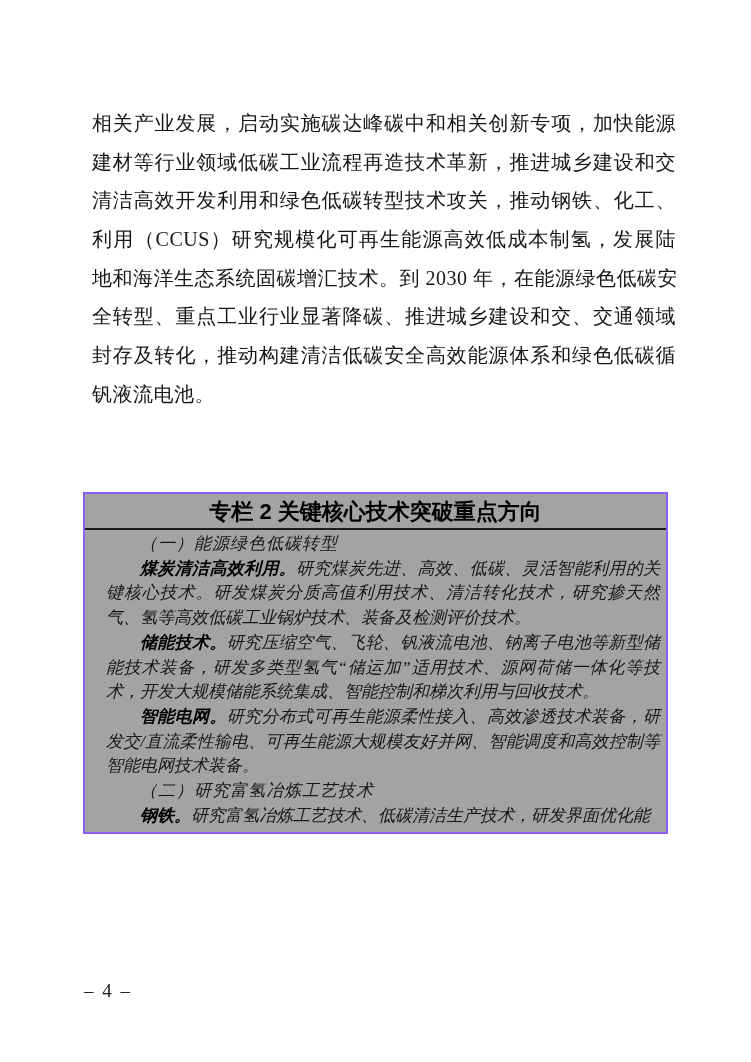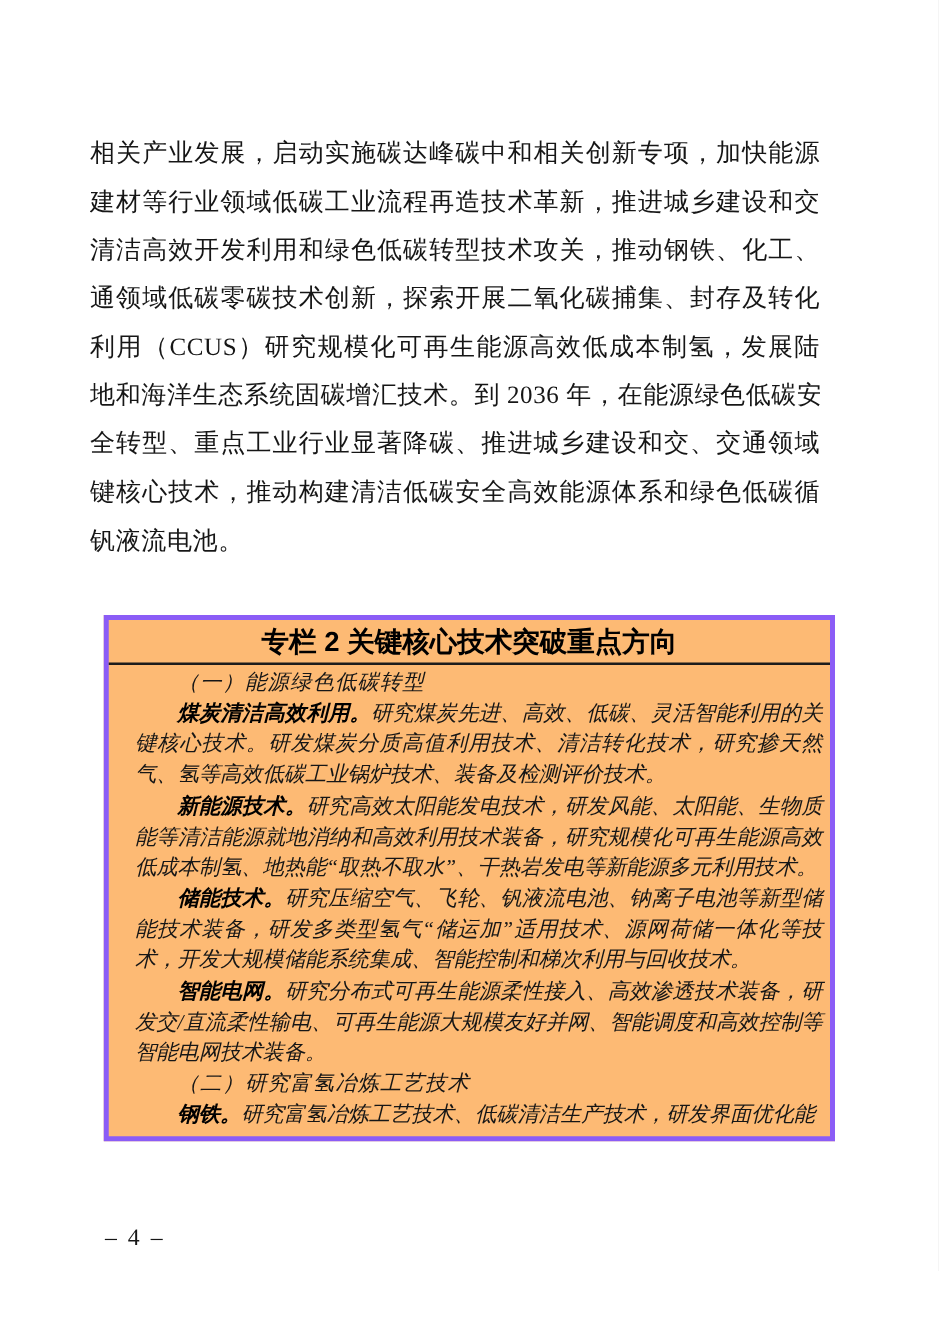--- a/index.html
+++ b/index.html
@@ -9,21 +9,21 @@
     width:751px; height:1062px;
     background:#ffffff;
     font-family:"Liberation Serif","DejaVu Serif",serif;
     color:#161616;
     overflow:hidden;
     margin:0 auto;
   }
   
   .body-text {
     position:absolute;
-    left:72px; top:104px;
+    left:92px; top:104px;
     width:584px;
   }
   .body-line {
     font-size:20px;
     line-height:38.7px;
     height:38.7px;
     letter-spacing:0.5px;
     text-align:justify;
     text-align-last:justify;
     text-justify:inter-character;
@@ -31,22 +31,22 @@
     white-space:nowrap;
   }
   .body-line.last-line {
     text-align-last:left;
   }
   
   .feature-box {
     position:absolute;
     left:83px; top:492px;
     width:585px;
-    border:4px solid #8b5cf6;
-    background:#fdba74;
+    border:2px solid #8b5cf6;
+    background:#a3a3a3;
   }
   .box-title {
     font-family:"Liberation Sans","DejaVu Sans",sans-serif;
     font-weight:bold;
     font-size:22px;
     line-height:36px;
     height:36px;
     text-align:center;
     color:#000;
     border-bottom:2px solid #1c1c1c;
@@ -84,34 +84,32 @@
 </style>
 </head>
 <body>
 
 <div class="page">
 
   <div class="body-text">
     <div class="body-line">相关产业发展，启动实施碳达峰碳中和相关创新专项，加快能源</div>
     <div class="body-line">建材等行业领域低碳工业流程再造技术革新，推进城乡建设和交</div>
     <div class="body-line">清洁高效开发利用和绿色低碳转型技术攻关，推动钢铁、化工、</div>
-    <div class="body-line">通领域低碳零碳技术创新，探索开展二氧化碳捕集、封存及转化</div>
     <div class="body-line">利用（CCUS）研究规模化可再生能源高效低成本制氢，发展陆</div>
-    <div class="body-line">地和海洋生态系统固碳增汇技术。到 2036 年，在能源绿色低碳安</div>
+    <div class="body-line">地和海洋生态系统固碳增汇技术。到 2030 年，在能源绿色低碳安</div>
     <div class="body-line">全转型、重点工业行业显著降碳、推进城乡建设和交、交通领域</div>
-    <div class="body-line">键核心技术，推动构建清洁低碳安全高效能源体系和绿色低碳循</div>
+    <div class="body-line">封存及转化，推动构建清洁低碳安全高效能源体系和绿色低碳循</div>
     <div class="body-line last-line">钒液流电池。</div>
   </div>
 
   <div class="feature-box">
     <div class="box-title">专栏 2 关键核心技术突破重点方向</div>
     <div class="box-content">
       <p class="section-heading">（一）能源绿色低碳转型</p>
       <p class="box-para"><span class="lead">煤炭清洁高效利用。</span><span>研究煤炭先进、高效、低碳、灵活智能利用的关键核心技术。研发煤炭分质高值利用技术、清洁转化技术，研究掺天然气、氢等高效低碳工业锅炉技术、装备及检测评价技术。</span></p>
-      <p class="box-para"><span class="lead">新能源技术。</span><span>研究高效太阳能发电技术，研发风能、太阳能、生物质能等清洁能源就地消纳和高效利用技术装备，研究规模化可再生能源高效低成本制氢、地热能“取热不取水”、干热岩发电等新能源多元利用技术。</span></p>
       <p class="box-para"><span class="lead">储能技术。</span><span>研究压缩空气、飞轮、钒液流电池、钠离子电池等新型储能技术装备，研发多类型氢气“储运加”适用技术、源网荷储一体化等技术，开发大规模储能系统集成、智能控制和梯次利用与回收技术。</span></p>
       <p class="box-para"><span class="lead">智能电网。</span><span>研究分布式可再生能源柔性接入、高效渗透技术装备，研发交/直流柔性输电、可再生能源大规模友好并网、智能调度和高效控制等智能电网技术装备。</span></p>
       <p class="section-heading">（二）研究富氢冶炼工艺技术</p>
       <p class="box-para"><span class="lead">钢铁。</span><span>研究富氢冶炼工艺技术、低碳清洁生产技术，研发界面优化能</span></p>
     </div>
   </div>
 
   <div class="page-number">– 4 –</div>
 
 </div>

